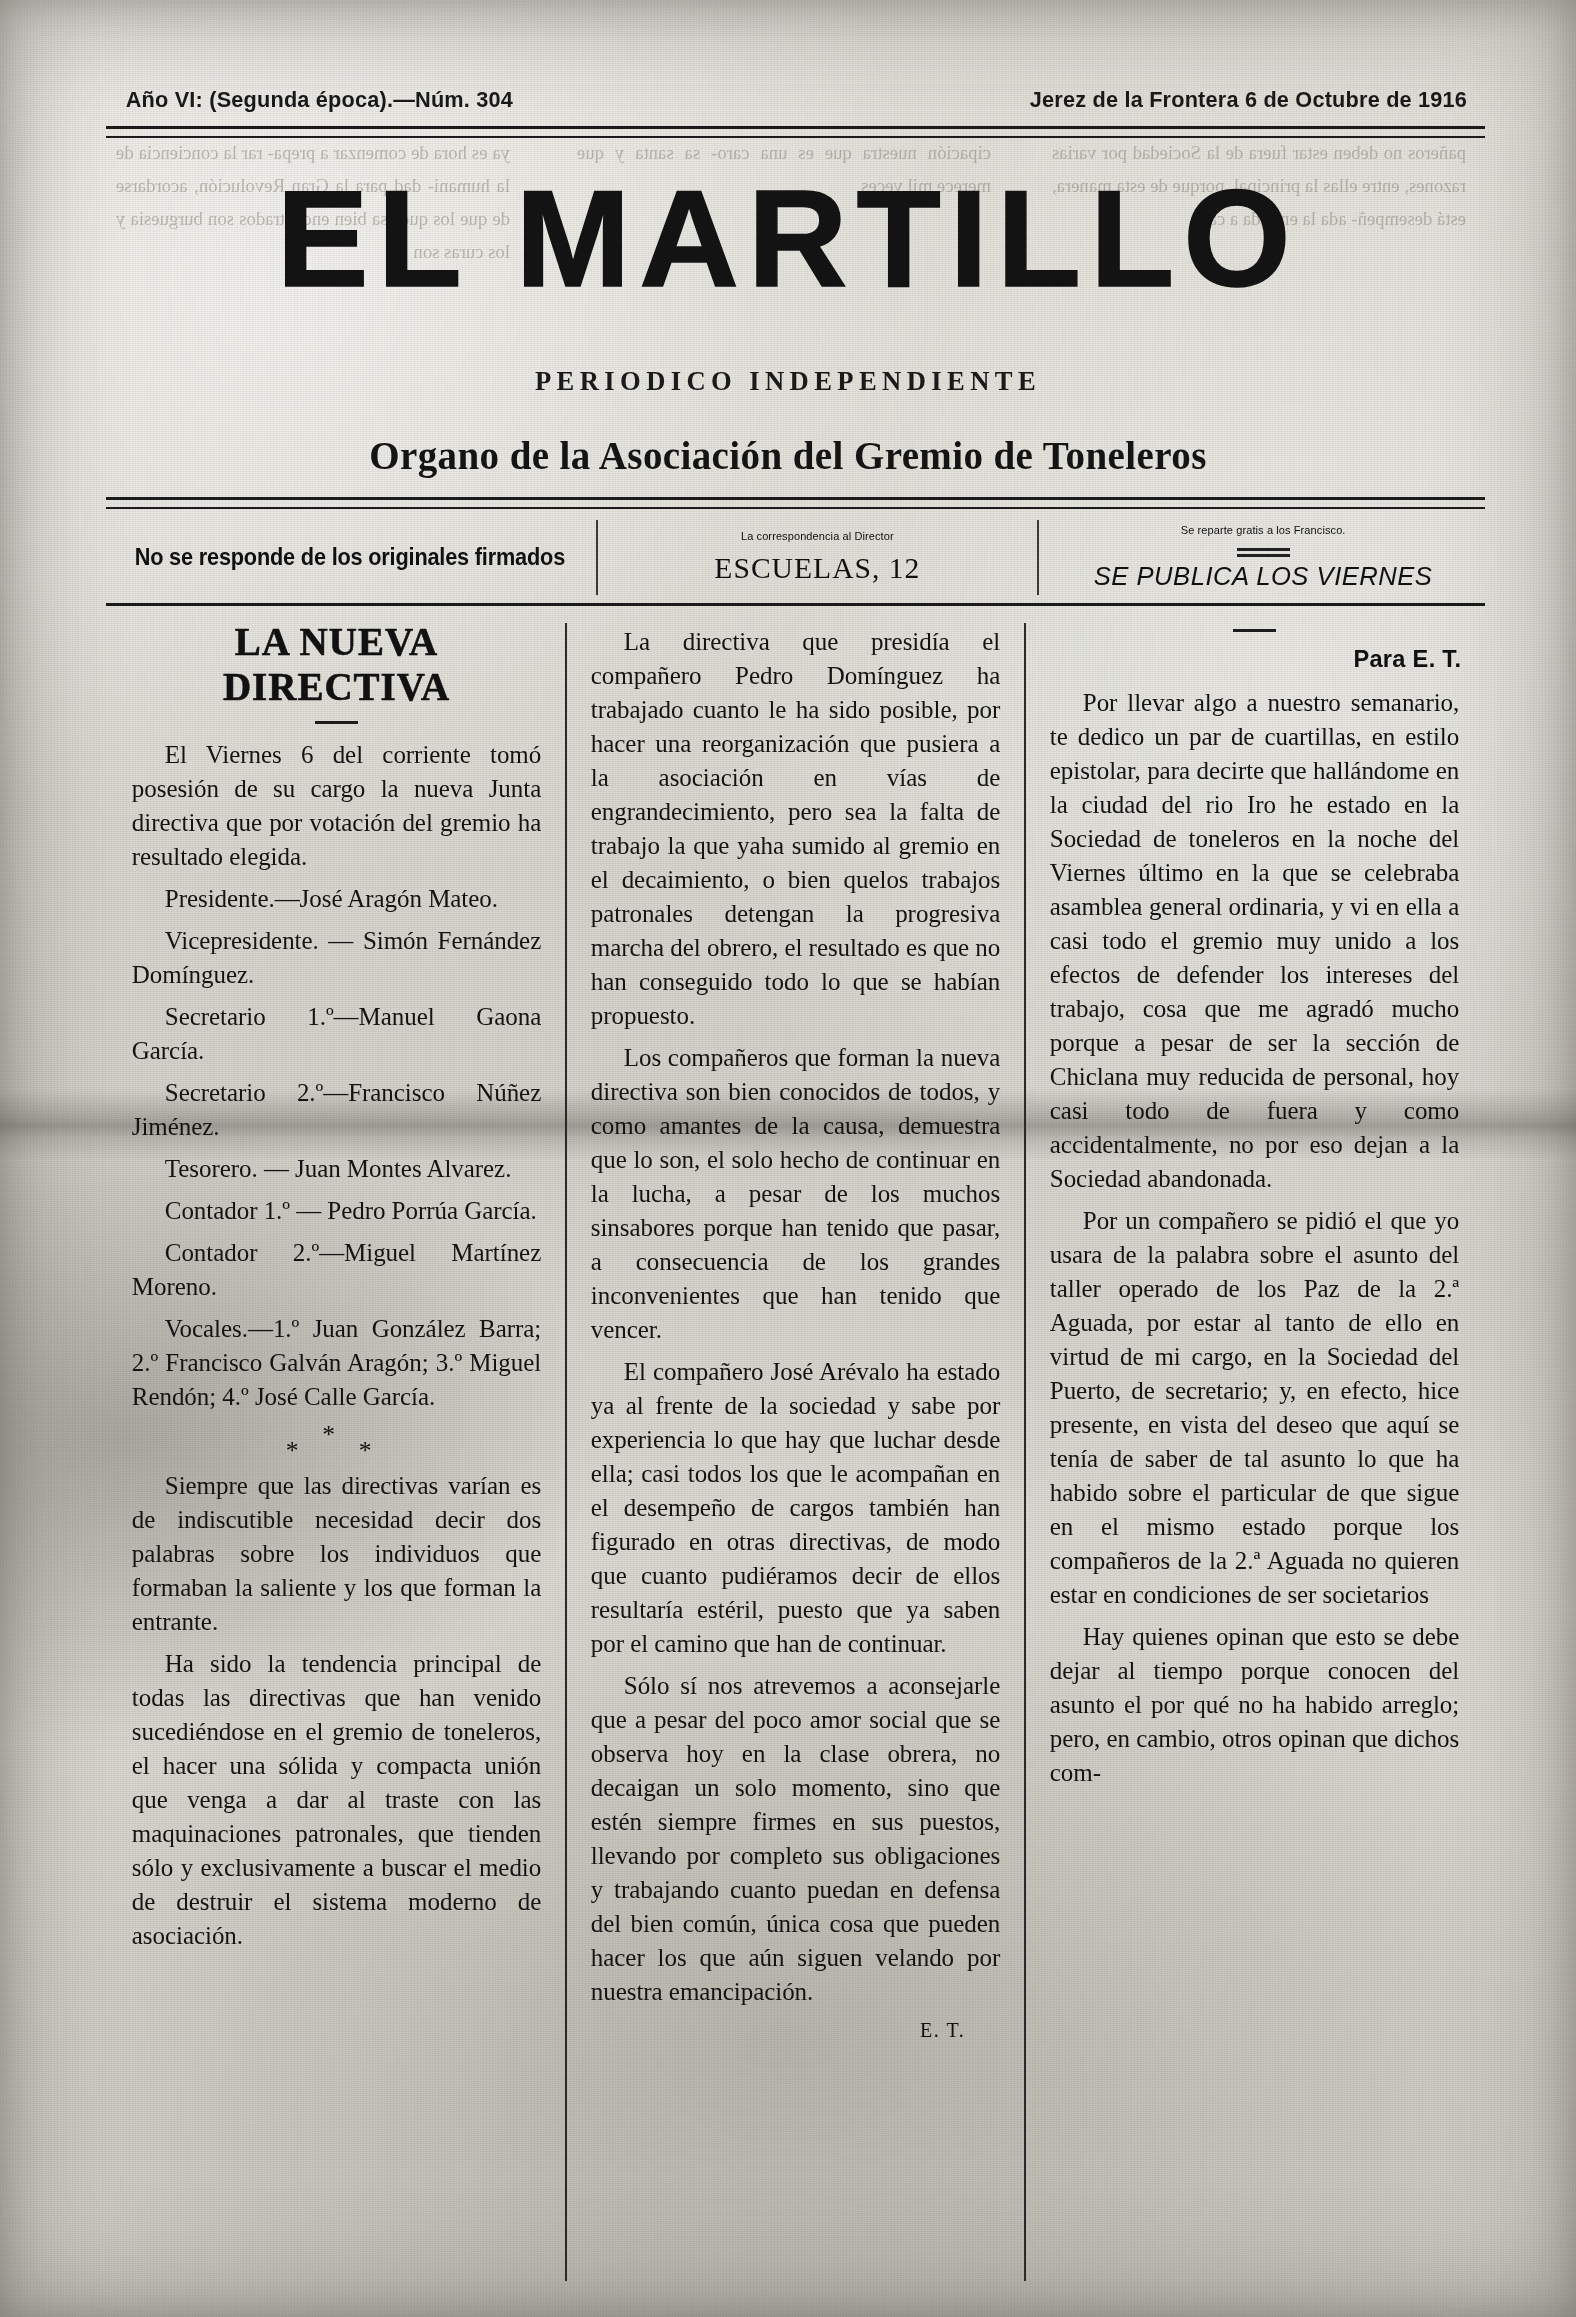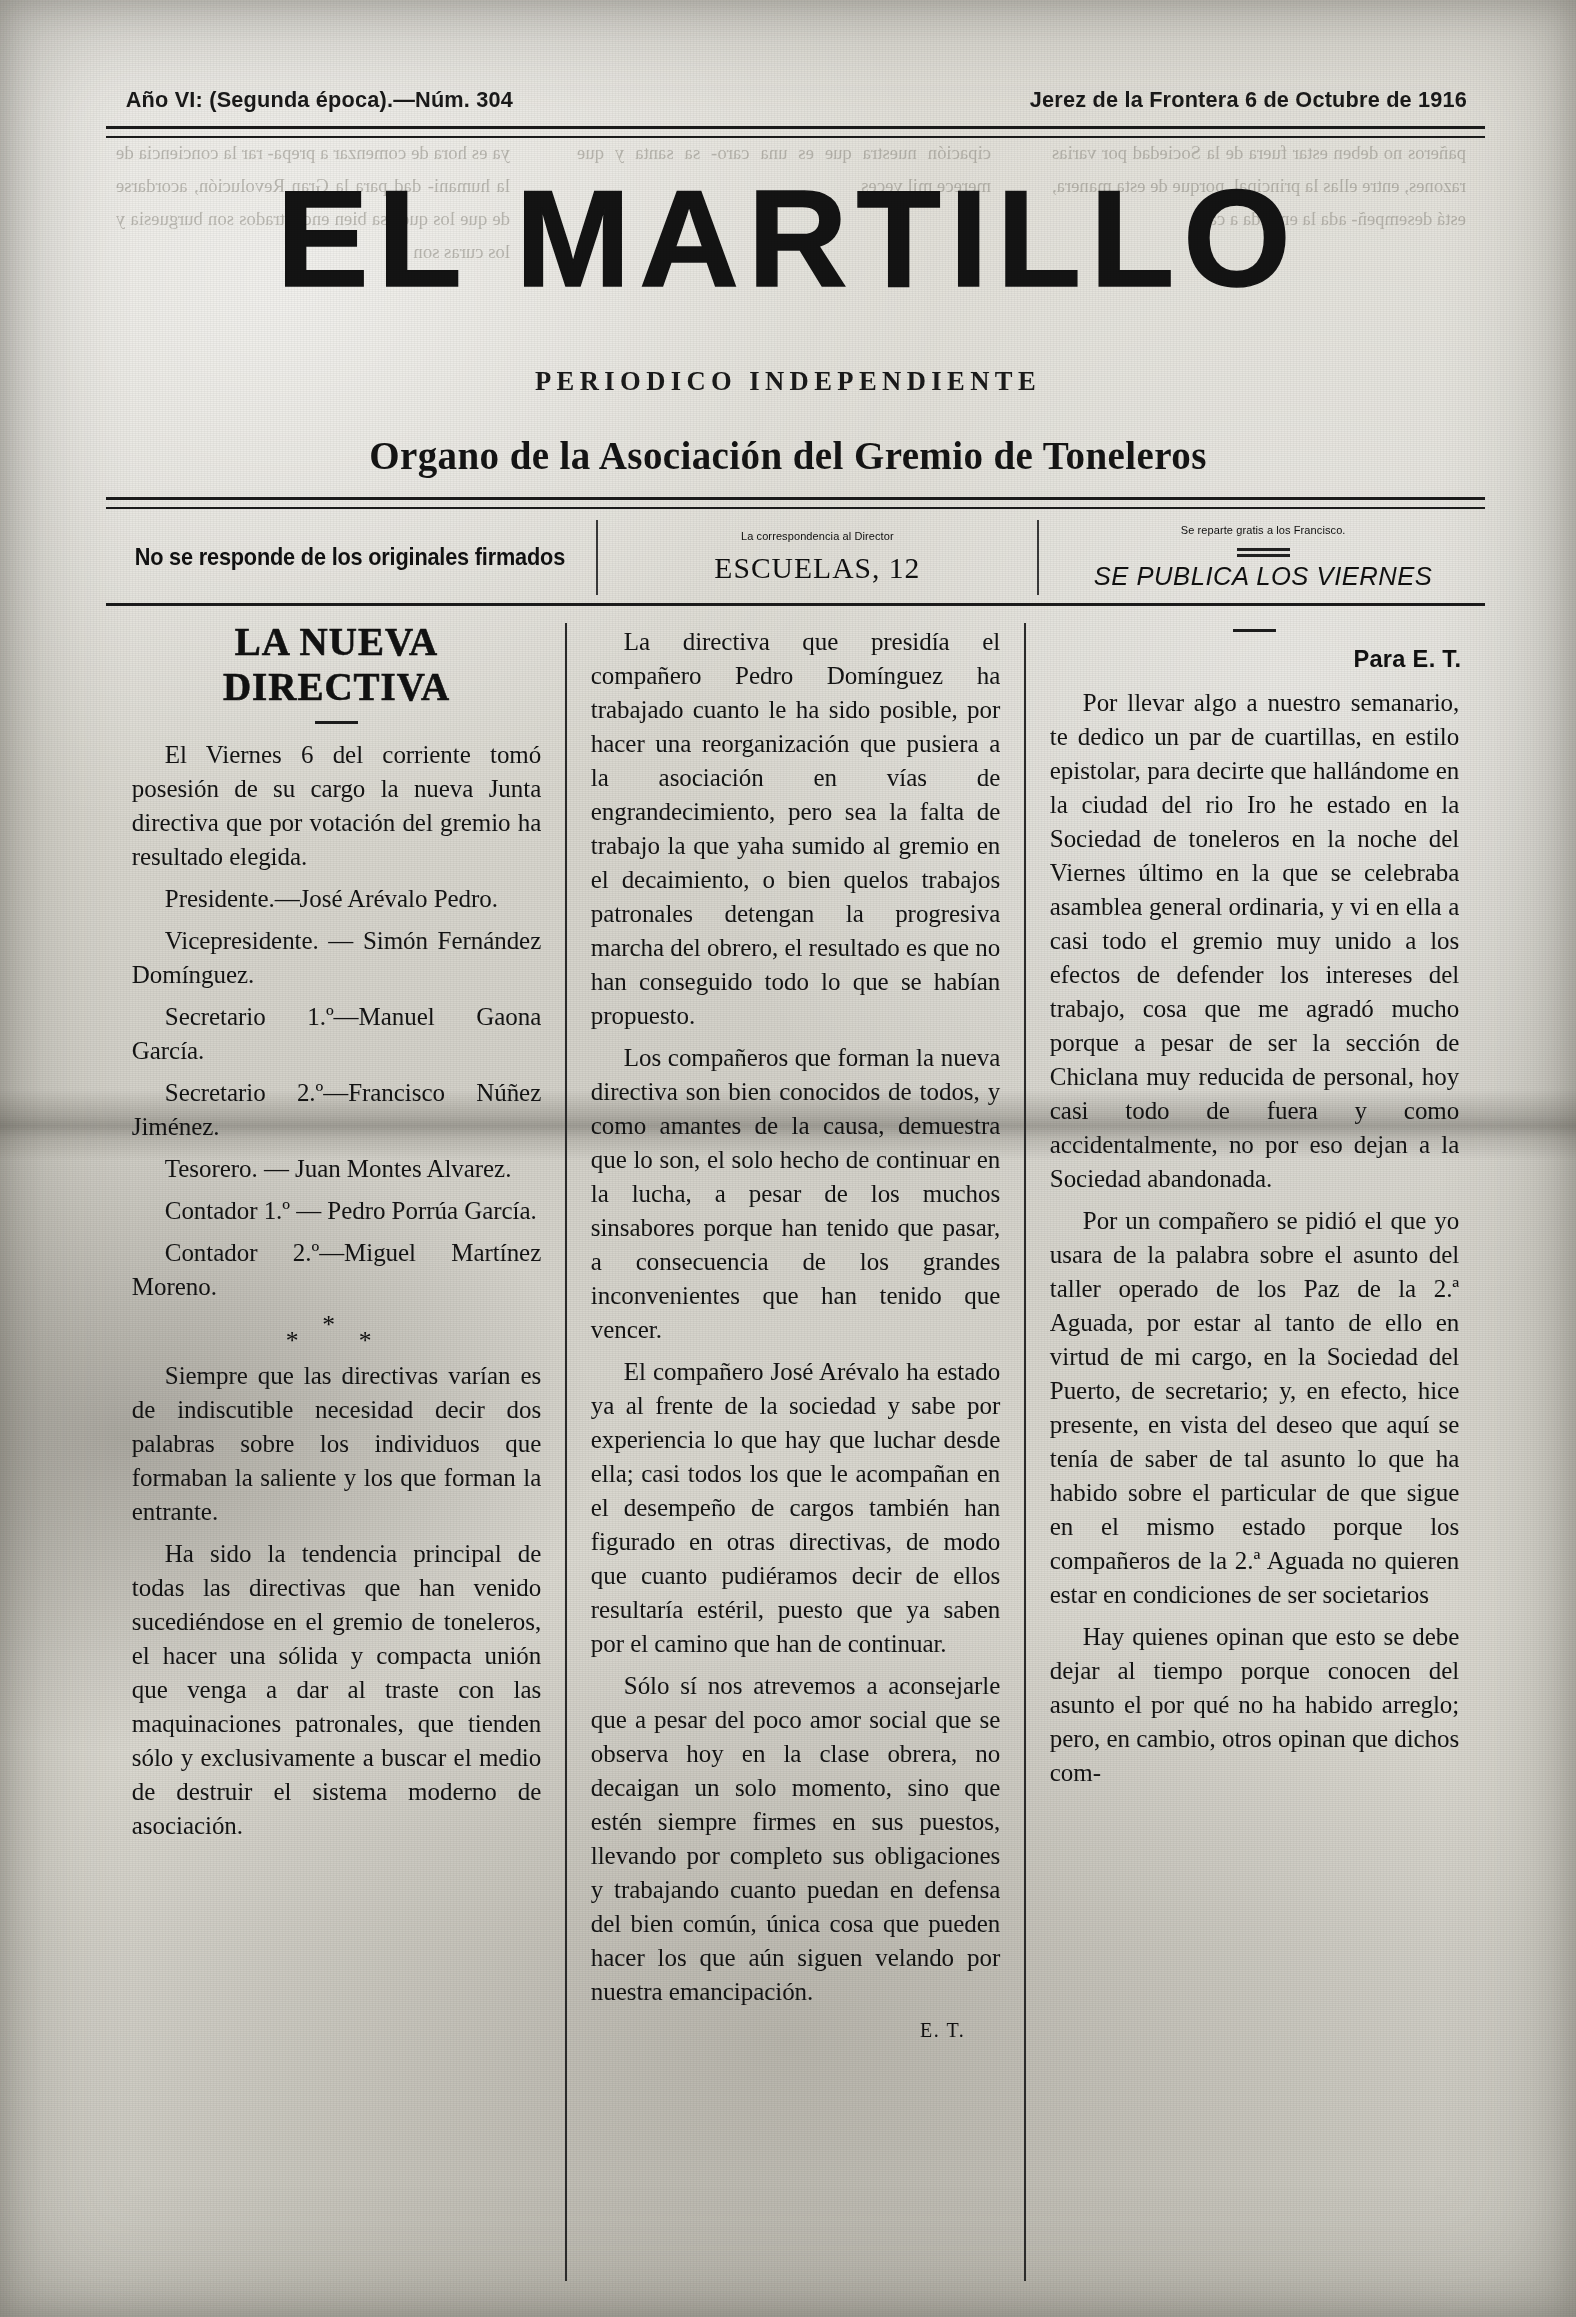--- a/index.html
+++ b/index.html
@@ -346,27 +346,28 @@
 
     <div class="rule-under-info"></div>
 
     <div class="columns">
 
       <div class="col">
         <div class="headline">LA NUEVA DIRECTIVA</div>
         <div class="mini-rule"></div>
 
         <p class="body">El Viernes 6 del corriente tomó posesión de su cargo la nueva Junta directiva que por votación del gremio ha resultado elegida.</p>
-        <p class="body">Presidente.—José Arévalo Pedro.</p>
+        <p class="body">Presidente.—José Aragón Mateo.</p>
         <p class="body">Vicepresidente. — Simón Fernández Domínguez.</p>
         <p class="body">Secretario 1.º—Manuel Gaona García.</p>
         <p class="body">Secretario 2.º—Francisco Núñez Jiménez.</p>
         <p class="body">Tesorero. — Juan Montes Alvarez.</p>
         <p class="body">Contador 1.º — Pedro Porrúa García.</p>
         <p class="body">Contador 2.º—Miguel Martínez Moreno.</p>
+        <p class="body">Vocales.—1.º Juan González Barra; 2.º Francisco Galván Aragón; 3.º Miguel Rendón; 4.º José Calle García.</p>
 
         <div class="asterisks">
           <span>*</span>
           <span class="row2">*&nbsp;&nbsp;*</span>
         </div>
 
         <p class="body">Siempre que las directivas varían es de indiscutible necesidad decir dos palabras sobre los individuos que formaban la saliente y los que forman la entrante.</p>
         <p class="body">Ha sido la tendencia principal de todas las directivas que han venido sucediéndose en el gremio de toneleros, el hacer una sólida y compacta unión que venga a dar al traste con las maquinaciones patronales, que tienden sólo y exclusivamente a buscar el medio de destruir el sistema moderno de asociación.</p>
       </div>
 

